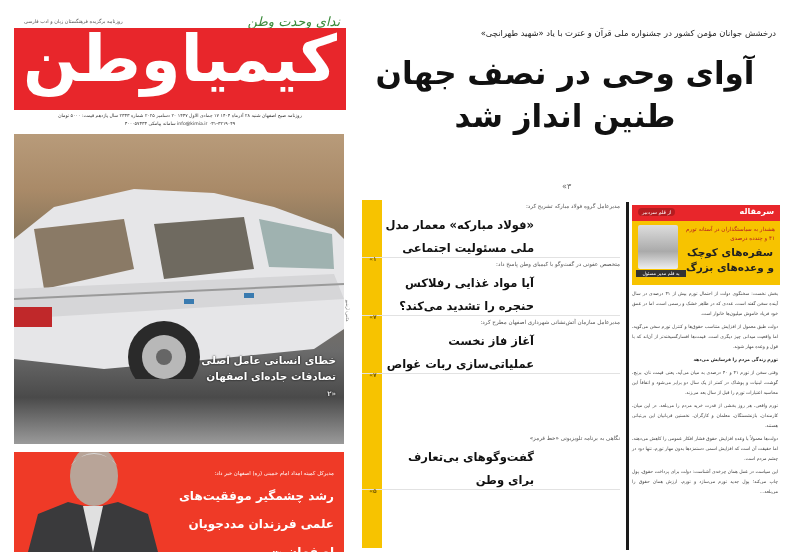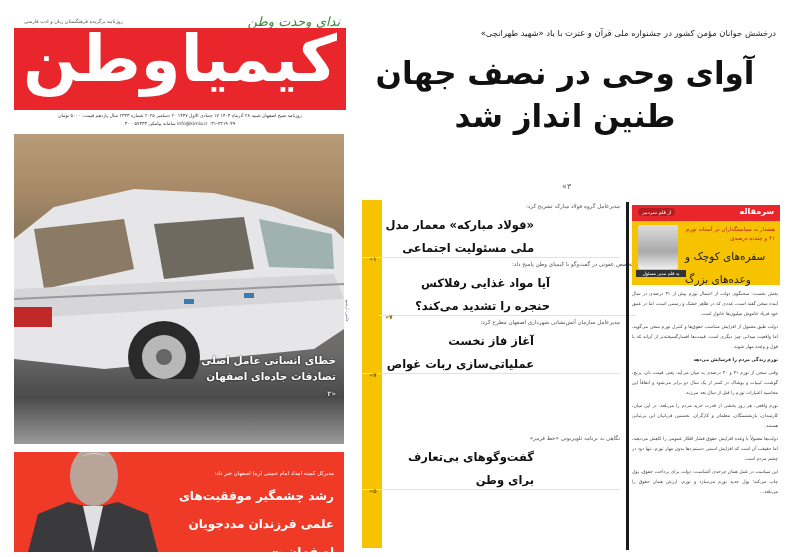--- a/index.html
+++ b/index.html
@@ -48,21 +48,21 @@
 
   
   .editorial { position: absolute; left: 632px; top: 205px; width: 148px; height: 347px; }
   .ed-header { position: absolute; left: 0; top: 0; width: 148px; height: 16px; background: #e8262b; }
   .ed-header-label { position: absolute; right: 6px; top: 2px; font-size: 8px; font-weight: bold; color: #fff; direction: rtl; }
   .ed-author-tag { position: absolute; left: 6px; top: 3px; font-size: 5px; color: #fff; direction: rtl; background: #b51c20; padding: 1px 4px; border-radius: 5px; }
   .ed-yellow { position: absolute; left: 0; top: 16px; width: 148px; height: 64px; background: #f7c300; }
   .ed-portrait { position: absolute; left: 6px; top: 4px; width: 40px; height: 44px; background: linear-gradient(180deg, #ddd 0%, #aaa 60%, #eee 100%); border-radius: 2px; }
   .ed-portrait-cap { position: absolute; left: 4px; top: 49px; width: 50px; font-size: 4.6px; color: #fff; background: #333; text-align: center; direction: rtl; padding: 1px 0; }
   .ed-kicker { position: absolute; right: 5px; top: 4px; width: 90px; font-size: 5.6px; color: #b51c20; direction: rtl; text-align: right; line-height: 9px; }
-  .ed-title { position: absolute; right: 5px; top: 24px; width: 90px; font-size: 10.5px; font-weight: normal; color: #222; direction: rtl; text-align: left; line-height: 23px; }
+  .ed-title { position: absolute; right: 5px; top: 24px; width: 90px; font-size: 10.5px; font-weight: bold; color: #222; direction: rtl; text-align: center; line-height: 15px; }
   .ed-body { position: absolute; left: 0; top: 84px; width: 146px; font-size: 4.6px; color: #444; direction: rtl; text-align: justify; line-height: 10px; }
   .ed-body p { margin-bottom: 3px; }
   .ed-body .subhead { font-weight: bold; color: #222; }
 </style>
 </head>
 <body>
 
 <div class="left-col">
   <div class="tagline-row">
     <span class="tagline-small">روزنامه برگزیده فرهنگستان زبان و ادب فارسی</span>
@@ -125,21 +125,21 @@
 
 <div class="news-col">
   <div class="yellow-strip"></div>
 
   <div class="news-item" style="top:0;height:58px;">
     <div class="news-kicker">مدیرعامل گروه فولاد مبارکه تشریح کرد:</div>
     <div class="news-title">«فولاد مبارکه» معمار مدل ملی مسئولیت اجتماعی</div>
     <div class="news-pg" style="top:54px;">«۱</div>
   </div>
 
-  <div class="news-item" style="top:58px;height:58px;margin-left:16px;">
+  <div class="news-item" style="top:58px;height:58px;">
     <div class="news-kicker">متخصص عفونی در گفت‌وگو با کیمیای وطن پاسخ داد:</div>
     <div class="news-title">آیا مواد غذایی رفلاکس حنجره را تشدید می‌کند؟</div>
     <div class="news-pg" style="top:54px;">«۷</div>
   </div>
 
   <div class="news-item" style="top:116px;height:58px;text-decoration:underline;">
     <div class="news-kicker">مدیرعامل سازمان آتش‌نشانی شهرداری اصفهان مطرح کرد:</div>
     <div class="news-title">آغاز فاز نخست عملیاتی‌سازی ربات غواص</div>
     <div class="news-pg" style="top:54px;">«۷</div>
   </div>

